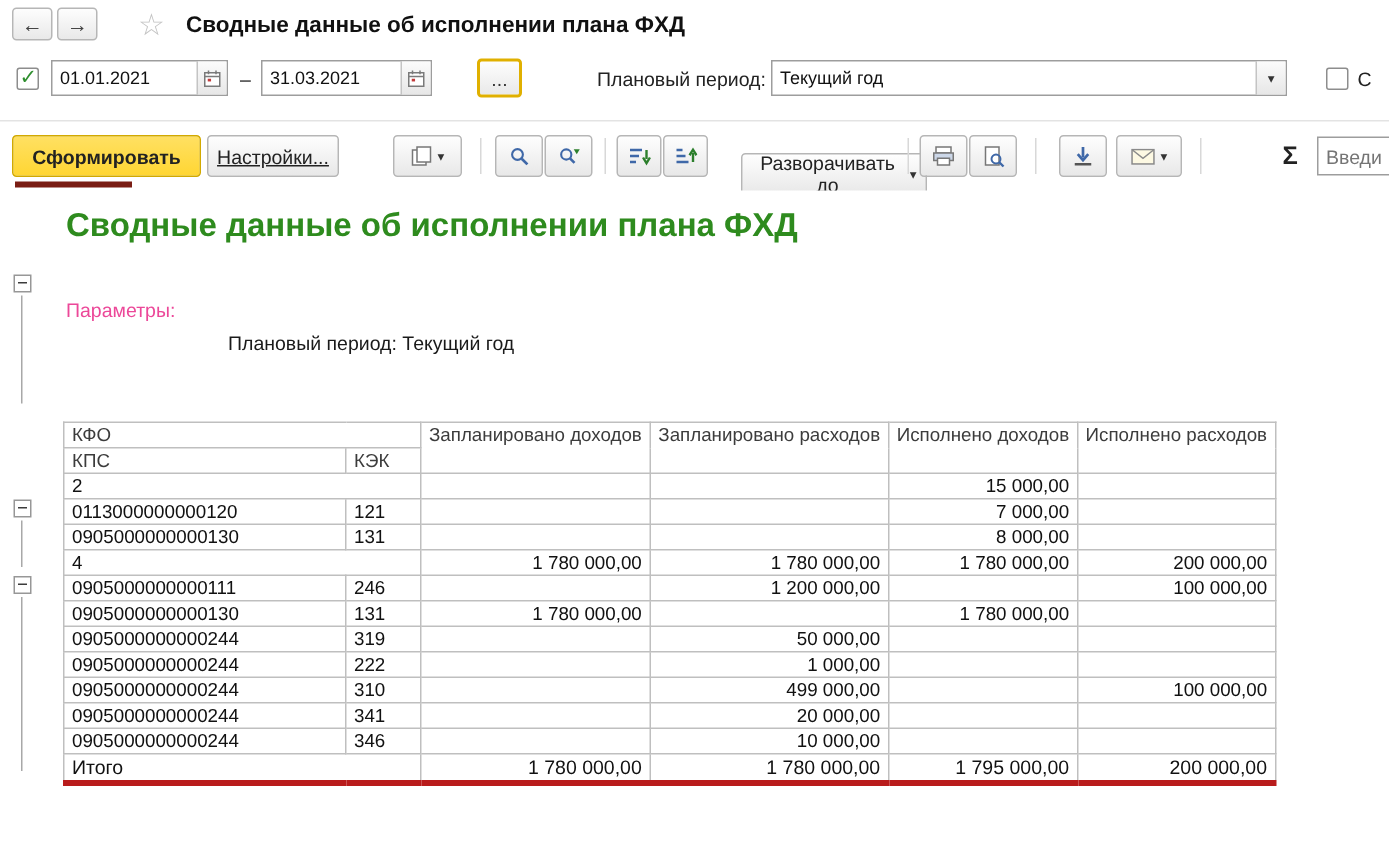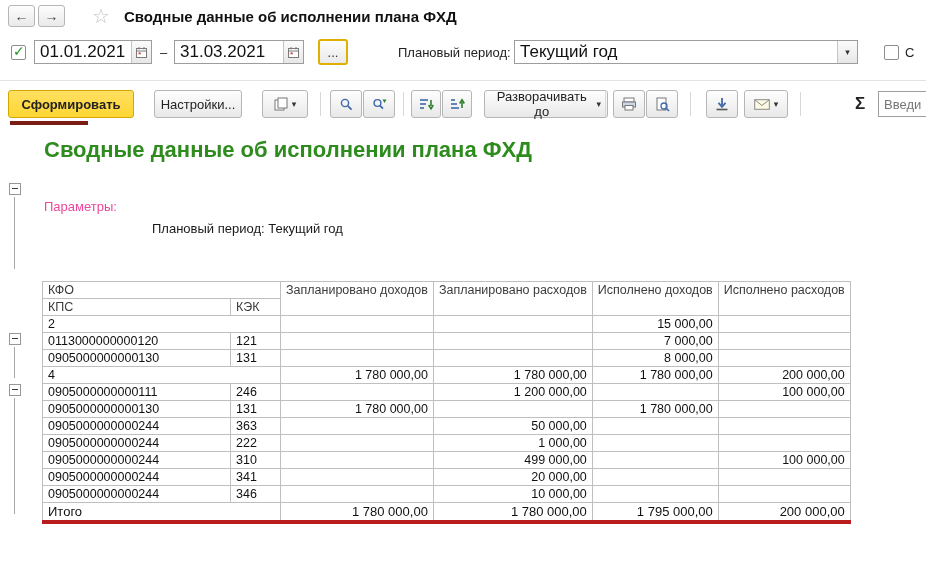--- a/index.html
+++ b/index.html
@@ -16,21 +16,21 @@
     background:linear-gradient(#fdfdfd,#e9e9e9);display:flex;align-items:center;justify-content:center;
     font-size:14px;color:#444;}
   .star{position:absolute;left:92px;top:4px;font-size:20px;color:#c3c3c3;}
   .win-title{position:absolute;left:124px;top:8px;font-size:15px;font-weight:bold;color:#111;white-space:nowrap;}
 
   
   .hsep{position:absolute;left:0;width:926px;height:1px;background:#e3e3e3;}
   .cb{position:absolute;width:15px;height:15px;border:1px solid #8d8d8d;border-radius:2px;background:#fff;}
   .cb.checked::after{content:"✓";position:absolute;left:1px;top:-3px;font-size:14px;font-weight:bold;color:#2f8f2f;}
   .field{position:absolute;display:flex;height:24px;border:1px solid #9d9d9d;background:#fff;}
-  .field input{border:0;outline:0;flex:1;min-width:0;font-size:17px;padding:0 5px;font-family:inherit;color:#111;background:transparent;}
+  .field input{border:0;outline:0;flex:1;min-width:0;font-size:12px;padding:0 5px;font-family:inherit;color:#111;background:transparent;}
   .side-btn{width:20px;border-left:1px solid #c4c4c4;background:linear-gradient(#fbfbfb,#e7e7e7);
     display:flex;align-items:center;justify-content:center;font-size:10px;color:#444;}
   .dash{position:absolute;font-size:13px;color:#222;}
   .lbl{position:absolute;font-size:13px;color:#222;white-space:nowrap;}
   .more-btn{position:absolute;width:30px;height:26px;border:2px solid #e0b000;border-radius:3px;
     background:linear-gradient(#fdfdfd,#e9e9e9);font-size:13px;color:#333;display:flex;align-items:center;justify-content:center;}
 
   
   .btn{position:absolute;top:90px;height:28px;border:1px solid #b6b6b6;border-radius:3px;
     background:linear-gradient(#fefefe,#e8e8e8);display:flex;align-items:center;justify-content:center;
@@ -86,21 +86,21 @@
         <line x1="1.5" y1="5" x2="11.5" y2="5" stroke="#7a7a7a"></line>
         <line x1="4" y1="1" x2="4" y2="3.5" stroke="#7a7a7a"></line>
         <line x1="9" y1="1" x2="9" y2="3.5" stroke="#7a7a7a"></line>
         <rect x="3.5" y="6.5" width="2.2" height="1.8" fill="#c23b3b"></rect>
       </svg>
     </span>
   </div>
 
   <span class="dash" style="left:160px;top:45px;">–</span>
 
-  <div class="field" style="left:174px;top:40px;width:130px;">
+  <div class="field" style="left:174px;top:40px;width:114px;">
     <input value="31.03.2021" style="">
     <span class="side-btn">
       <svg width="13" height="13" viewBox="0 0 13 13">
         <rect x="1.5" y="2.5" width="10" height="9" fill="#fff" stroke="#7a7a7a"></rect>
         <line x1="1.5" y1="5" x2="11.5" y2="5" stroke="#7a7a7a"></line>
         <line x1="4" y1="1" x2="4" y2="3.5" stroke="#7a7a7a"></line>
         <line x1="9" y1="1" x2="9" y2="3.5" stroke="#7a7a7a"></line>
         <rect x="3.5" y="6.5" width="2.2" height="1.8" fill="#c23b3b"></rect>
       </svg>
     </span>
@@ -116,21 +116,21 @@
       <span class="chev">▾</span>
     </span>
   </div>
 
   <span class="cb" style="left:884px;top:45px;"></span>
   <span class="lbl" style="left:905px;top:45px;">С</span>
 
   <div class="hsep" style="top:80px;"></div>
 
   <button class="btn yellow" style="left:8px;width:126px;">Сформировать</button>
-  <button class="btn" style="left:154px;width:88px;">Настройки...</button>
+  <button class="btn" style="left:138px;width:88px;text-decoration:underline;">Настройки...</button>
 
   <button class="btn" style="left:262px;width:46px;">
     <svg width="14" height="14" viewBox="0 0 14 14">
       <rect x="1" y="3" width="9" height="10" fill="#fff" stroke="#777"></rect>
       <rect x="4" y="1" width="9" height="10" fill="#fff" stroke="#777"></rect>
     </svg>
     <span class="chev">▾</span>
   </button>
 
   <div class="vsep" style="left:320px;"></div>
@@ -162,21 +162,21 @@
   </button>
   <button class="btn" style="left:442px;width:30px;">
     <svg width="15" height="15" viewBox="0 0 15 15">
       <line x1="1" y1="3" x2="5" y2="3" stroke="#3f68a8" stroke-width="1.6"></line>
       <line x1="1" y1="7" x2="7" y2="7" stroke="#3f68a8" stroke-width="1.6"></line>
       <line x1="1" y1="11" x2="9" y2="11" stroke="#3f68a8" stroke-width="1.6"></line>
       <line x1="12" y1="5" x2="12" y2="11" stroke="#2c7f2c" stroke-width="1.6"></line>
       <path d="M9.7 6.5 L12 2.8 L14.3 6.5" fill="none" stroke="#2c7f2c" stroke-width="1.6"></path>
     </svg>
   </button>
-  <button class="btn" style="left:484px;width:124px;">
+  <button class="btn" style="left:494px;width:124px;margin-top:12px;">
     <span>Разворачивать до</span>
     <span class="chev">▾</span>
   </button>
 
   <div class="vsep" style="left:605px;"></div>
 
   <button class="btn" style="left:613px;width:32px;">
     <svg width="16" height="14" viewBox="0 0 16 14">
       <rect x="3" y="1" width="10" height="4" fill="#fff" stroke="#777"></rect>
       <rect x="1.5" y="5" width="13" height="5" fill="#ccd7e8" stroke="#777"></rect>
@@ -298,21 +298,21 @@
           <tr>
             <td class="kps">0905000000000130</td>
             <td>131</td>
             <td class="num">1 780 000,00</td>
             <td class="num"></td>
             <td class="num">1 780 000,00</td>
             <td class="num"></td>
           </tr>
           <tr>
             <td class="kps">0905000000000244</td>
-            <td>363</td>
+            <td>319</td>
             <td class="num"></td>
             <td class="num">50 000,00</td>
             <td class="num"></td>
             <td class="num"></td>
           </tr>
           <tr>
             <td class="kps">0905000000000244</td>
             <td>222</td>
             <td class="num"></td>
             <td class="num">1 000,00</td>

